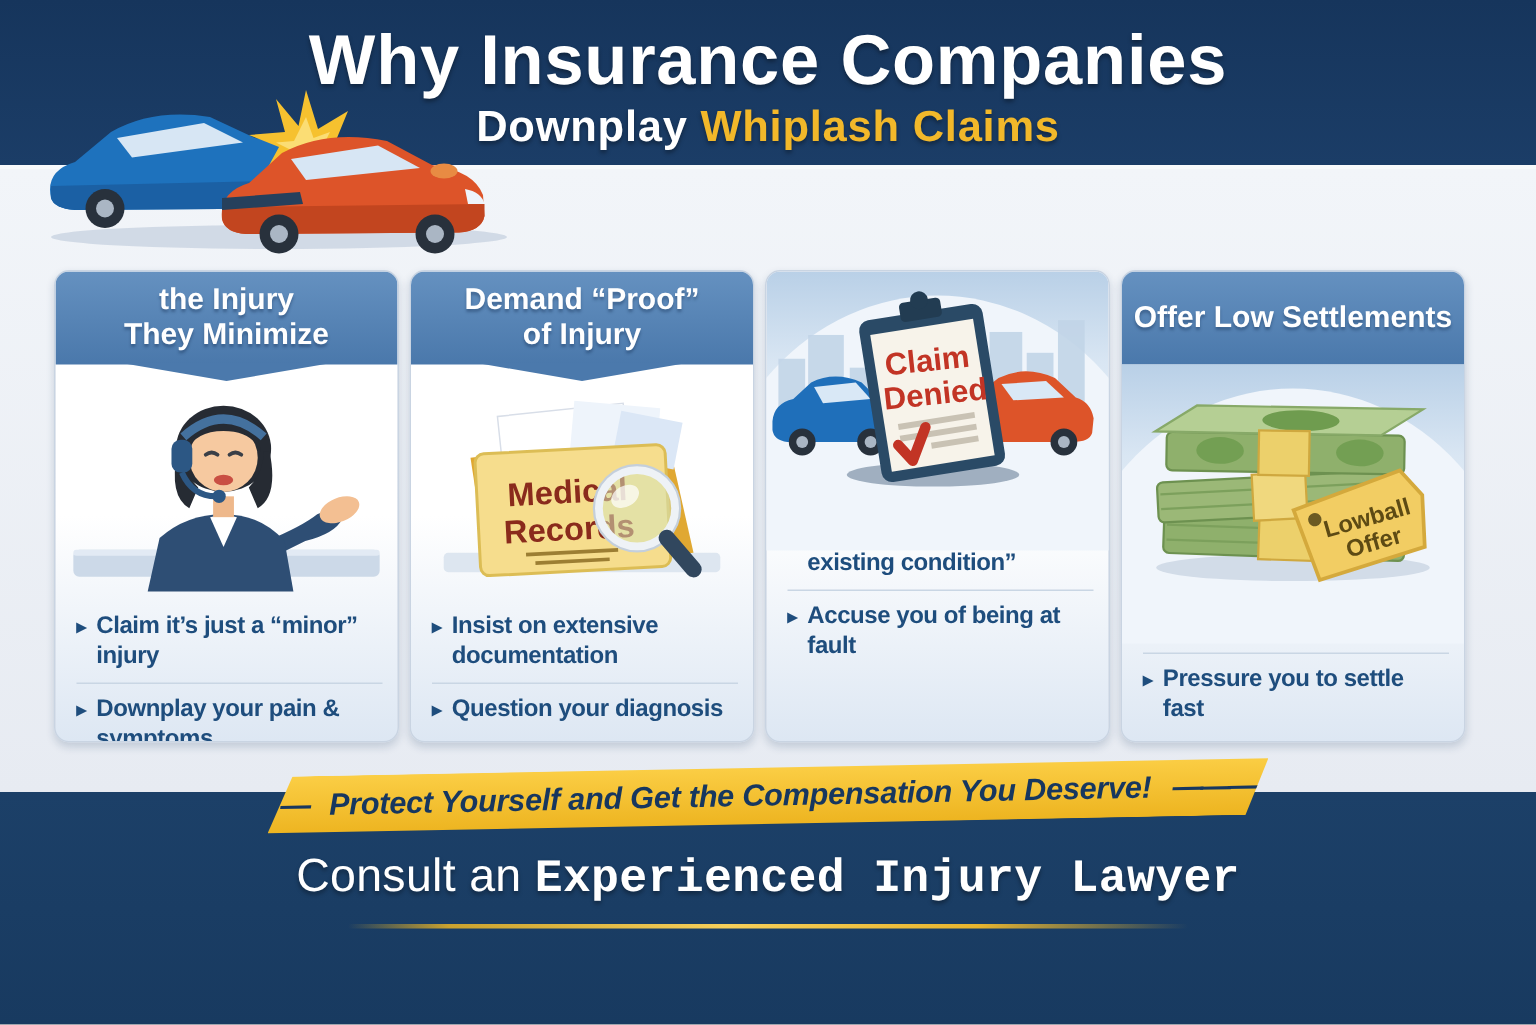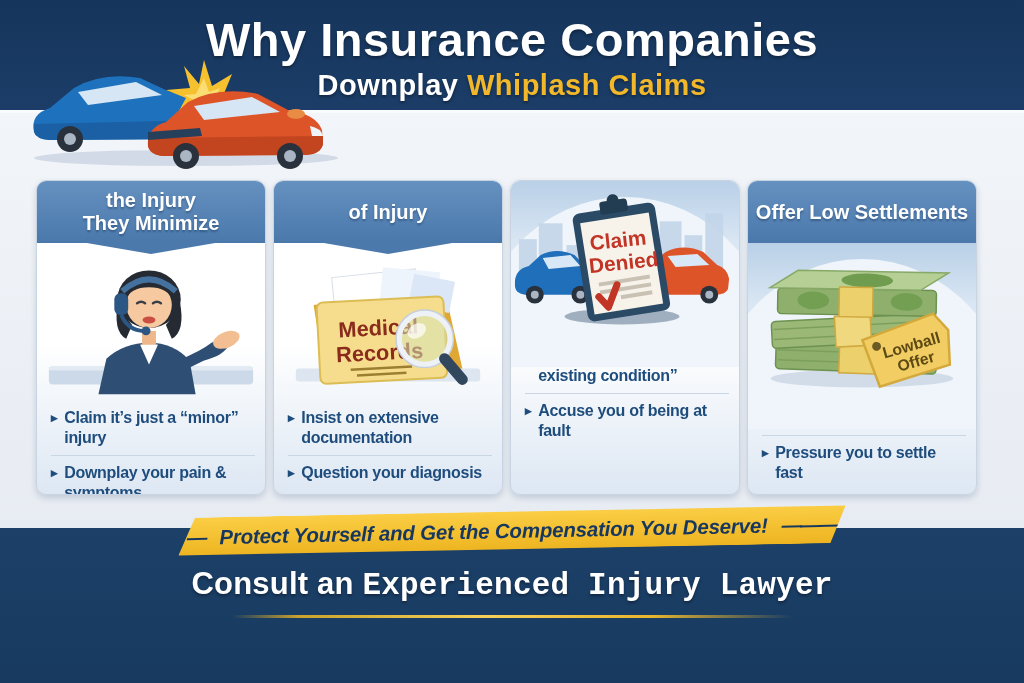--- a/index.html
+++ b/index.html
@@ -60,21 +60,21 @@
             transform:translateX(-50%) rotate(-1.2deg);
             background:linear-gradient(180deg,#fbce45 0%, #edb420 100%);
             clip-path:polygon(2.6% 0, 100% 4%, 97.6% 100%, 0 96%);
             box-shadow:0 3px 5px rgba(0,0,0,.3);
             display:flex; align-items:center; justify-content:center; gap:14px;
             color:#17375f; font-style:italic; font-weight:800; font-size:20.5px;
             letter-spacing:-.2px; }
   .ribbon .dash { font-weight:800; letter-spacing:-2px; }
   .cta { margin-top:38px; text-align:center; color:#ffffff; font-size:31px;
          letter-spacing:.2px; text-shadow:0 2px 3px rgba(0,0,0,.35); }
-  .cta .pre { font-weight:700; }
+  .cta .pre { font-weight:400; }
   .cta .strong { font-weight:800;font-family:Liberation Mono, monospace; }
   .cta-underline { width:560px; height:3px; margin:12px auto 0; border-radius:2px;
          background:linear-gradient(90deg, rgba(242,184,42,0) 0%, #caa22e 12%,
                     #f6cf5a 45%, #e8b52e 75%, rgba(242,184,42,0) 100%); }
 </style>
 </head>
 <body>
 
 <div class="page">
 
@@ -164,20 +164,21 @@
           </li>
         <li>
             <span class="marker">▸</span>
             <span>Downplay your pain &amp; symptoms</span>
           </li>
       </ul>
     </section>
 
     <section class="card notch">
       <div class="card-header">
+        <span>Demand “Proof”</span>
         <span>of Injury</span>
       </div>
       <div class="illus">
         <svg viewBox="0 0 230 152">
           <rect x="22" y="126" width="186" height="13" rx="3" fill="#dde6f0"></rect>
           <polygon points="40,62 172,46 190,126 52,140" fill="#e0a832"></polygon>
           <rect x="60" y="30" width="85" height="45" fill="#ffffff" stroke="#d8dee8" transform="rotate(-6 100 50)"></rect>
           <rect x="108" y="26" width="58" height="40" fill="#eef4fb" transform="rotate(5 135 46)"></rect>
           <rect x="138" y="34" width="42" height="32" fill="#dbe7f6" transform="rotate(11 158 50)"></rect>
           <g transform="rotate(-3 115 100)">

